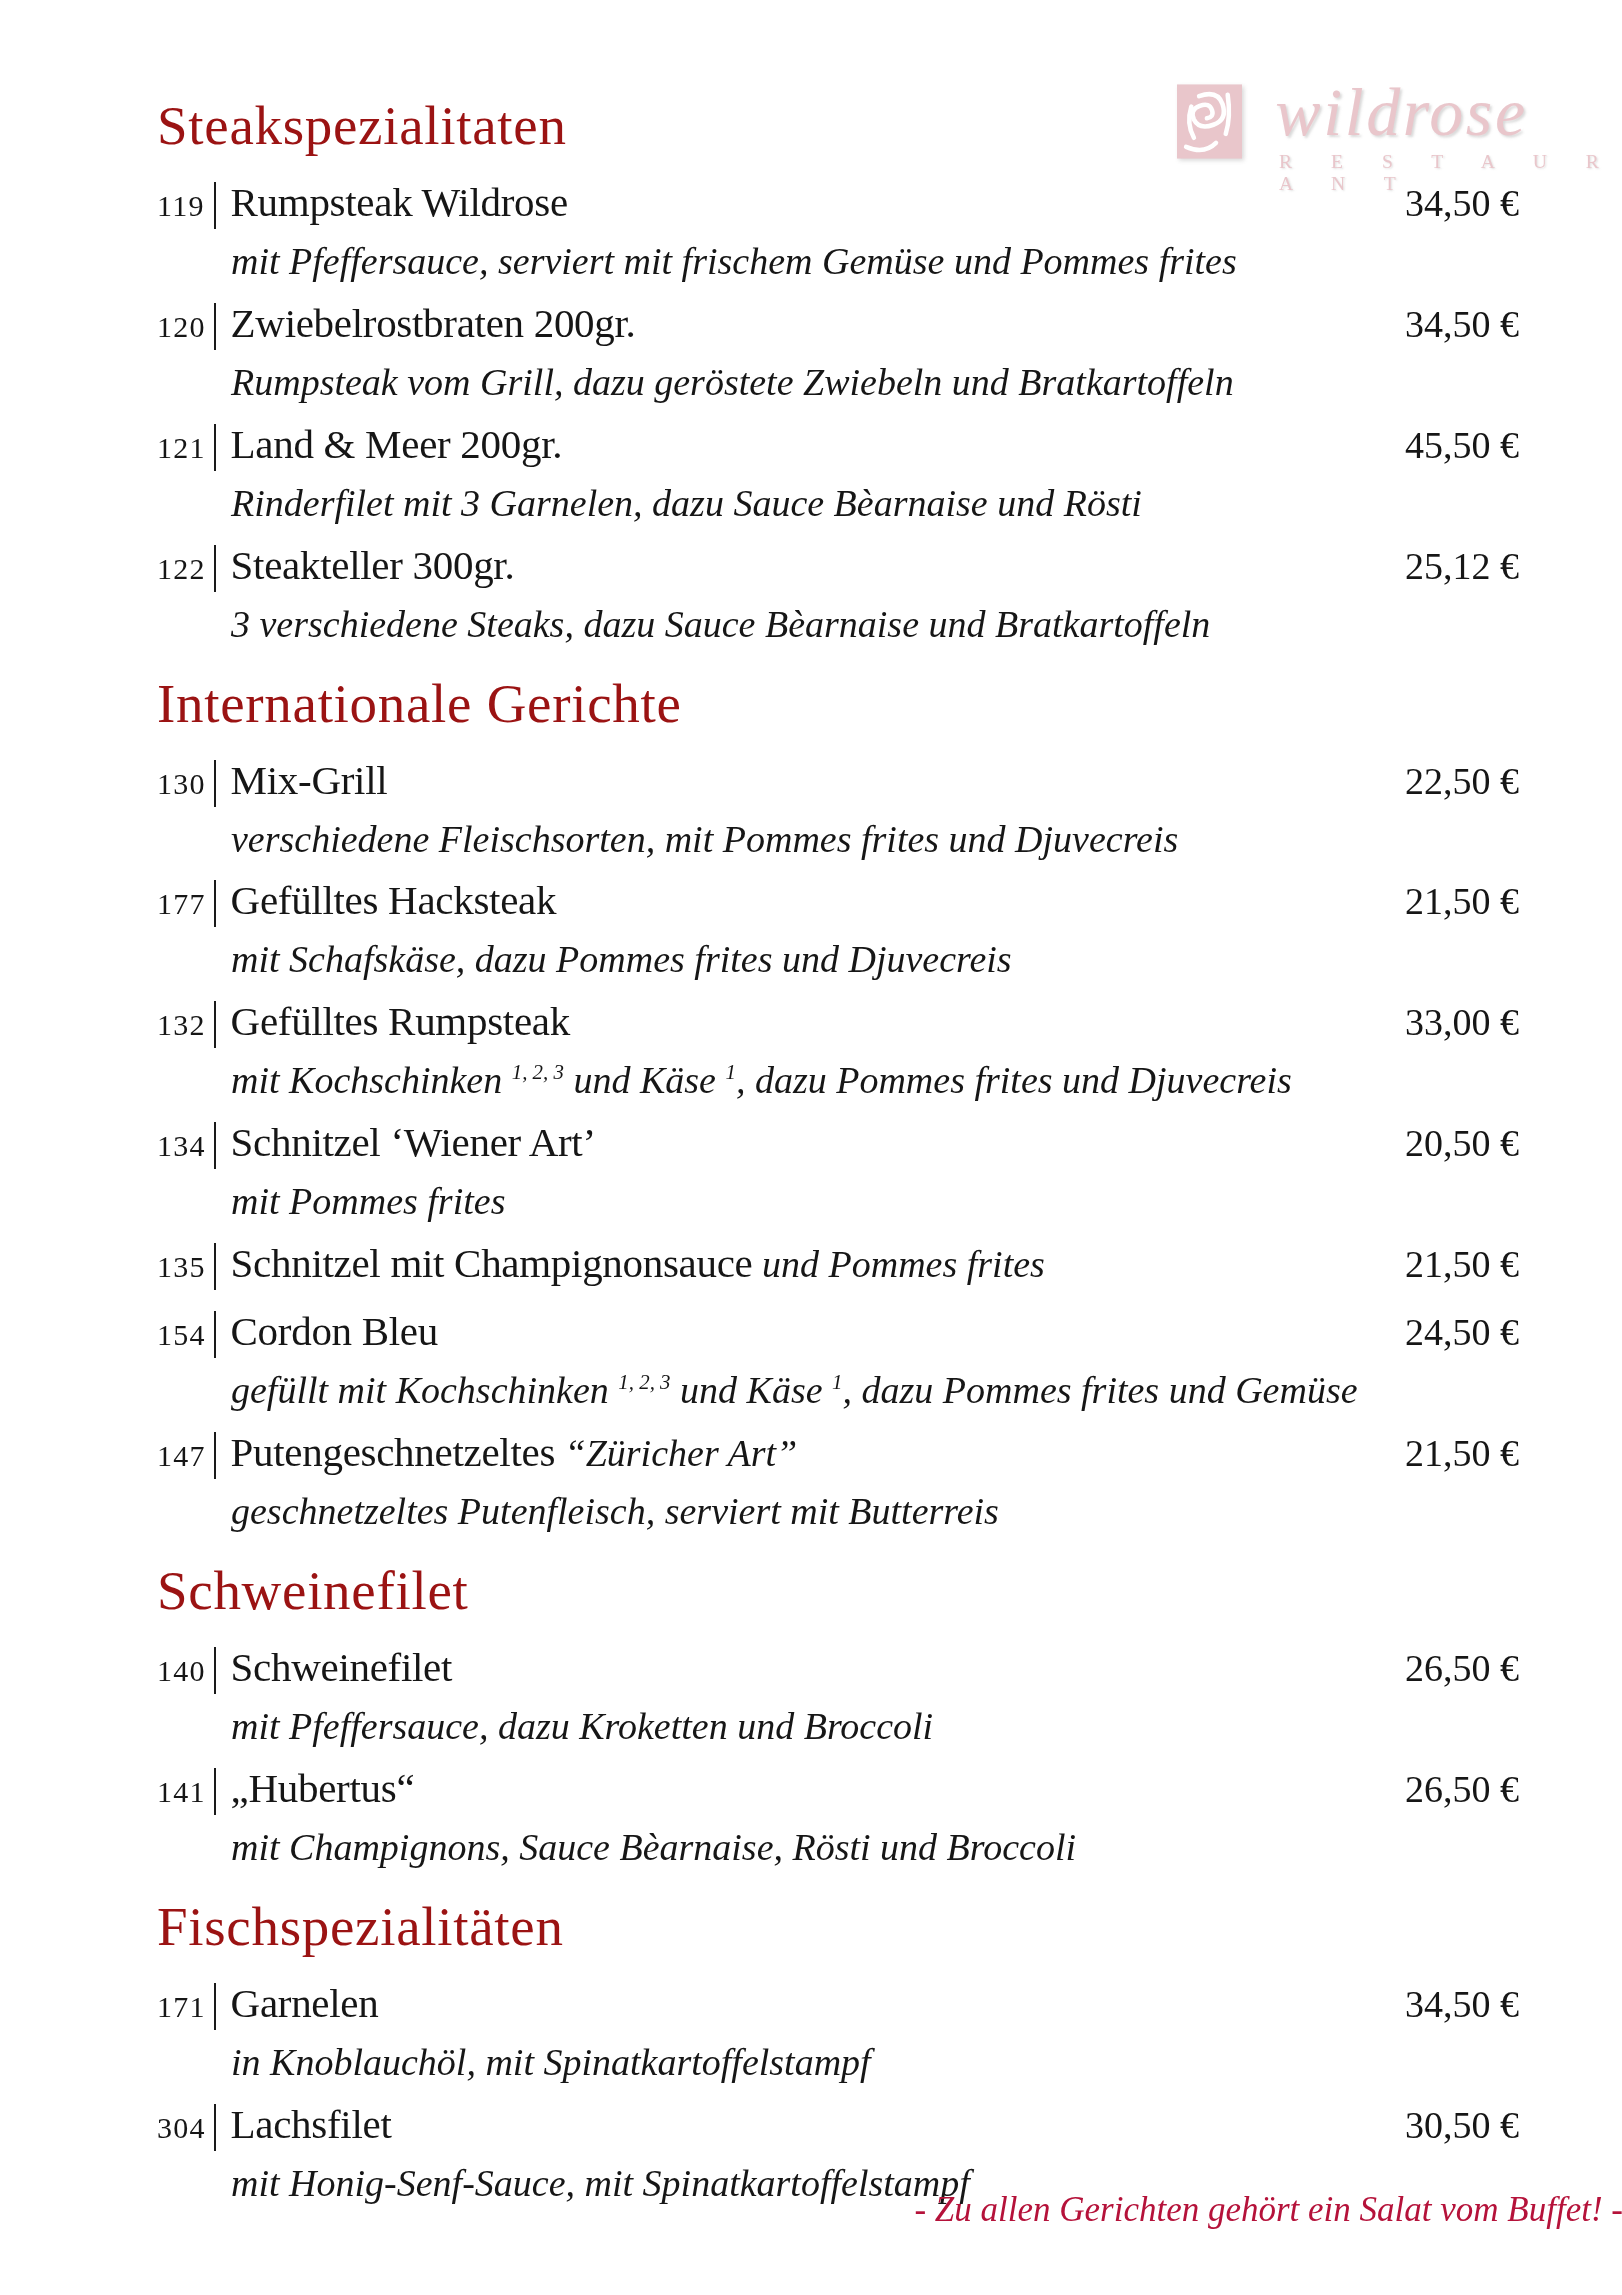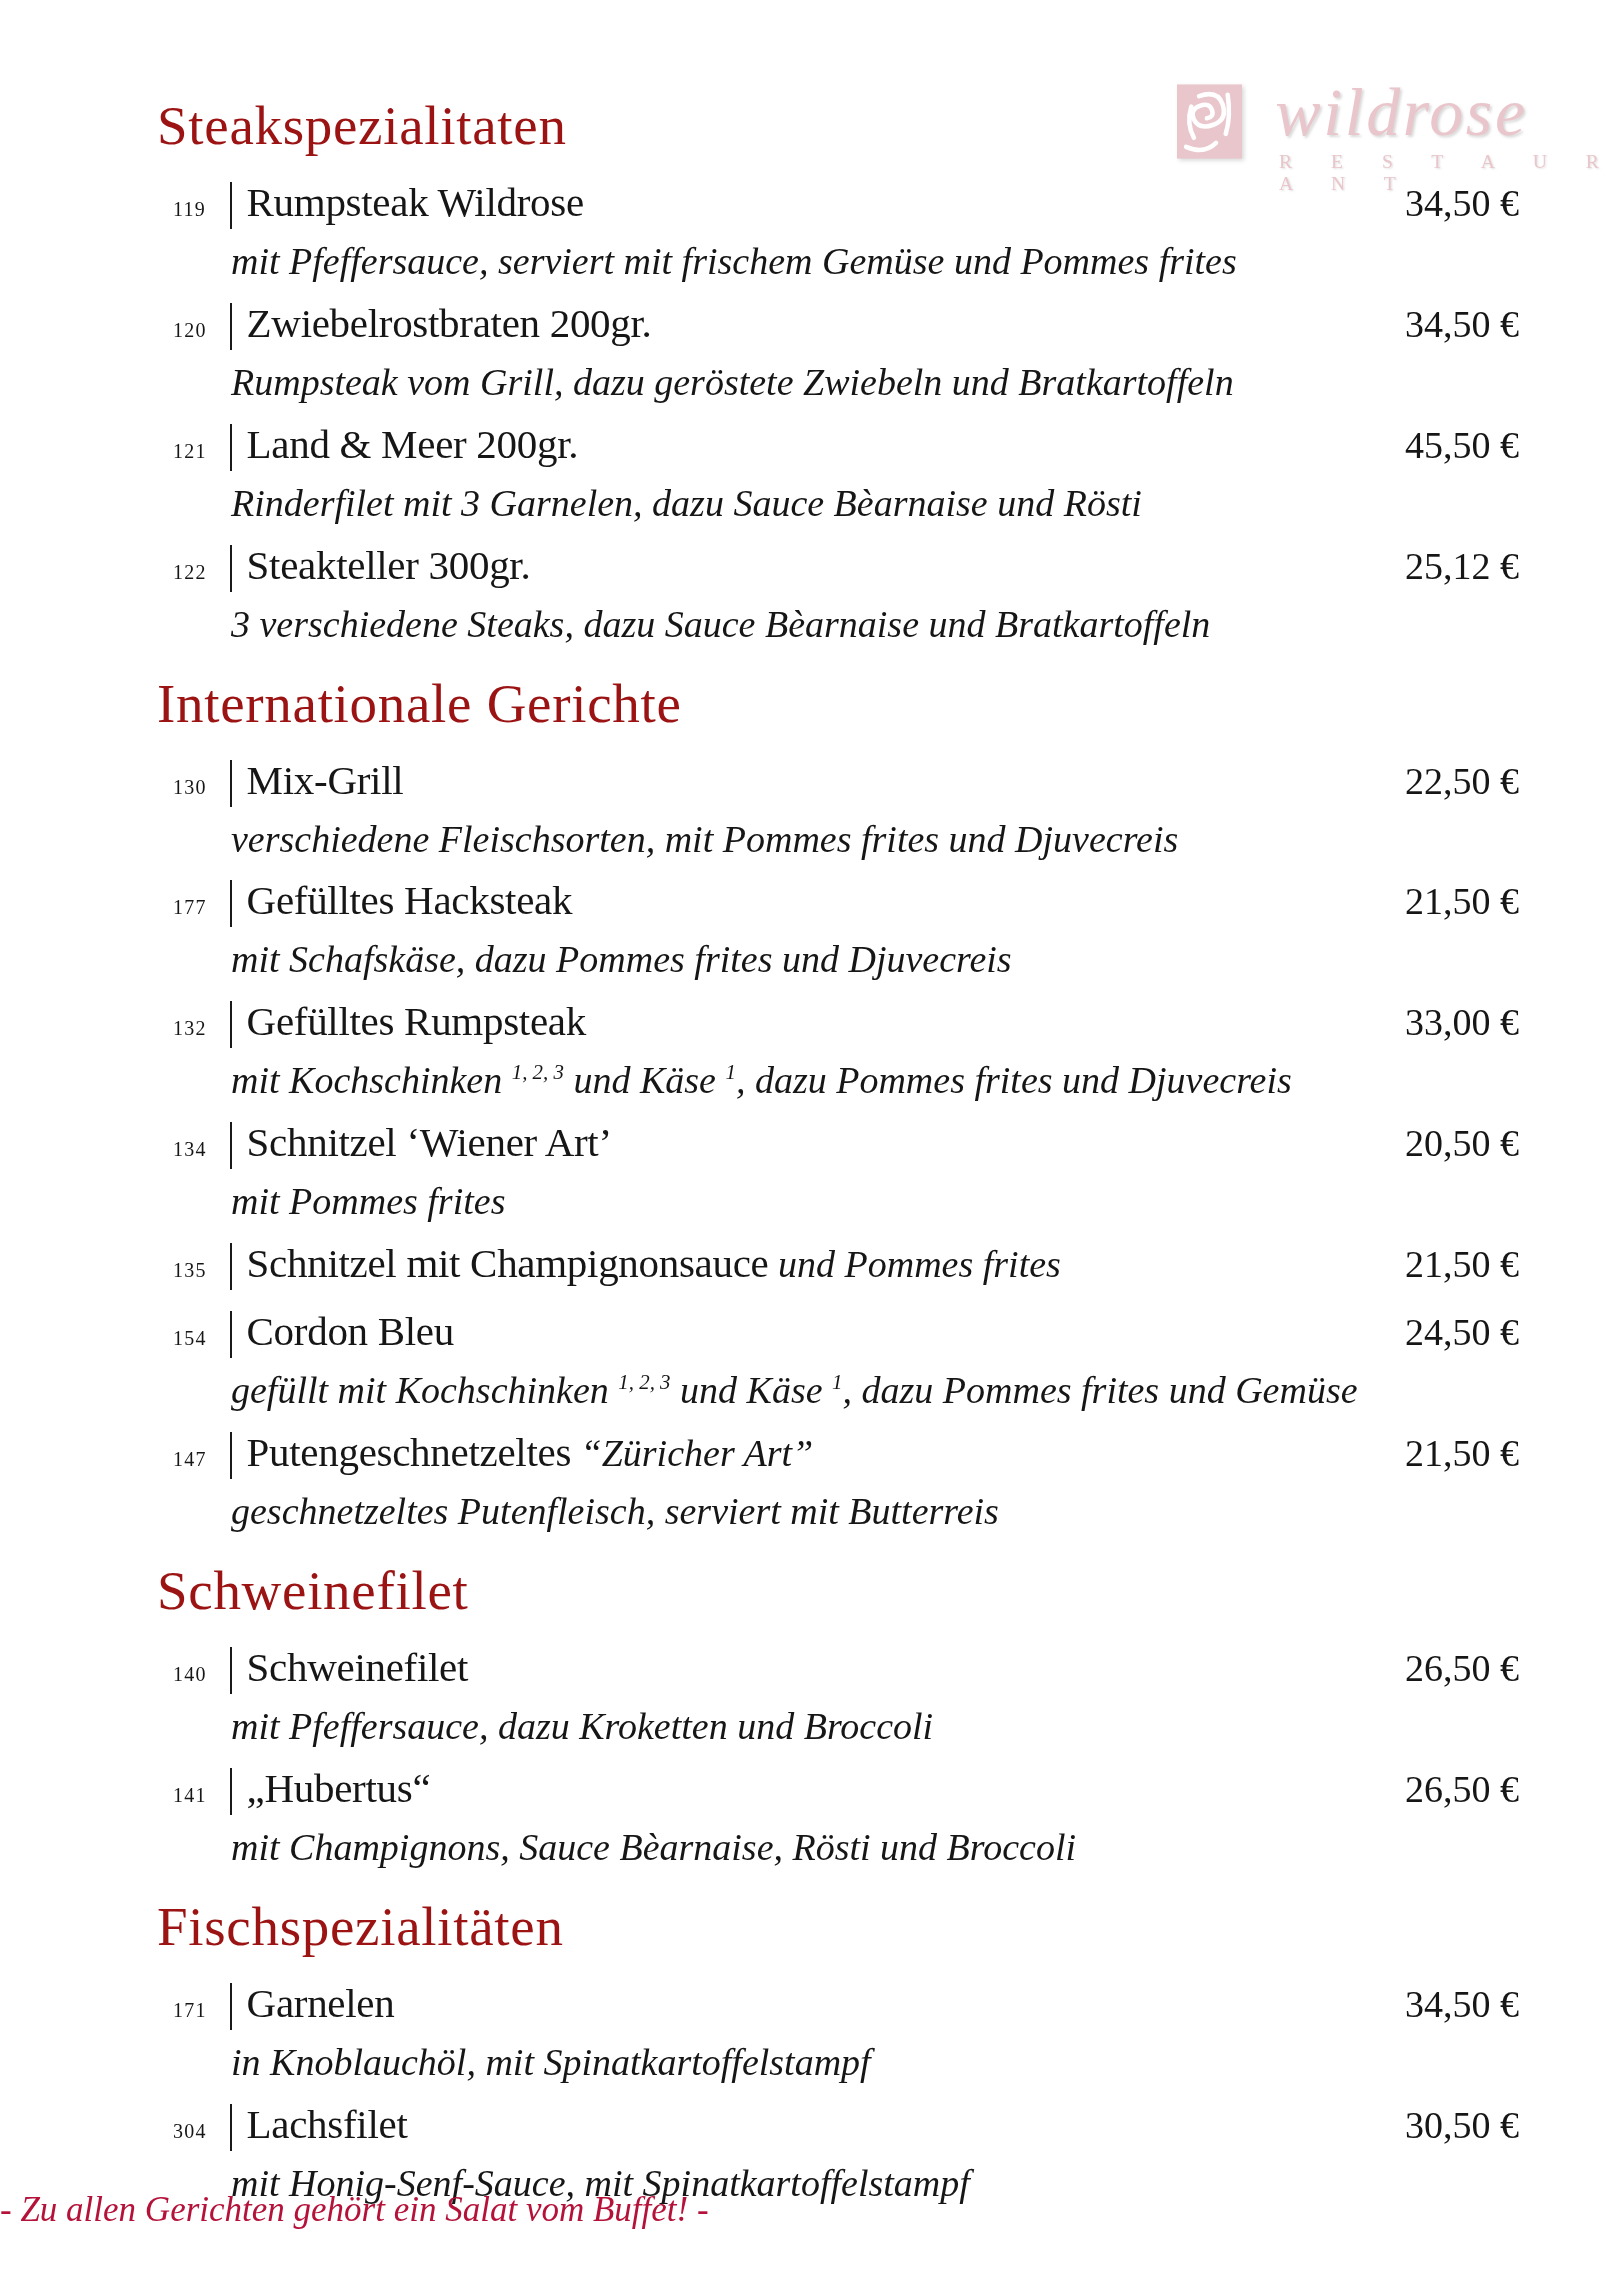--- a/index.html
+++ b/index.html
@@ -34,25 +34,24 @@
     letter-spacing:0.7px;
   }
   .menu-section:first-child .section-title{margin-top:0;}
   .item{margin-bottom:21px;}
   .row{
     display:flex;
     align-items:baseline;
     width:100%;
   }
   .num{
-    font-size:20px;
+    font-size:30px;
     line-height:1;
     min-width:52px;
     letter-spacing:1.3px;
-    margin-left:16px;
   }
   .bar{
     width:2px;
     height:47px;
     background:#1a1a1a;
     align-self:center;
     margin-left:5.2px;
     margin-right:14.4px;
     flex:0 0 auto;
   }
@@ -118,21 +117,21 @@
     letter-spacing:17px;
     color:var(--c-logo);
     margin-top:9.2px;
     margin-left:3.9px;
     text-shadow:1.3px 1.3px 2px rgba(180,180,180,0.4);
   }
   .footer-note{
     position:absolute;
     left:0;right:0;
     bottom:65px;
-    text-align:left;
+    text-align:right;
     font-style:italic;
     font-size:35px;
     color:var(--c-footer);
   }
 </style>
 </head>
 <body>
 
 <div class="page">
 

